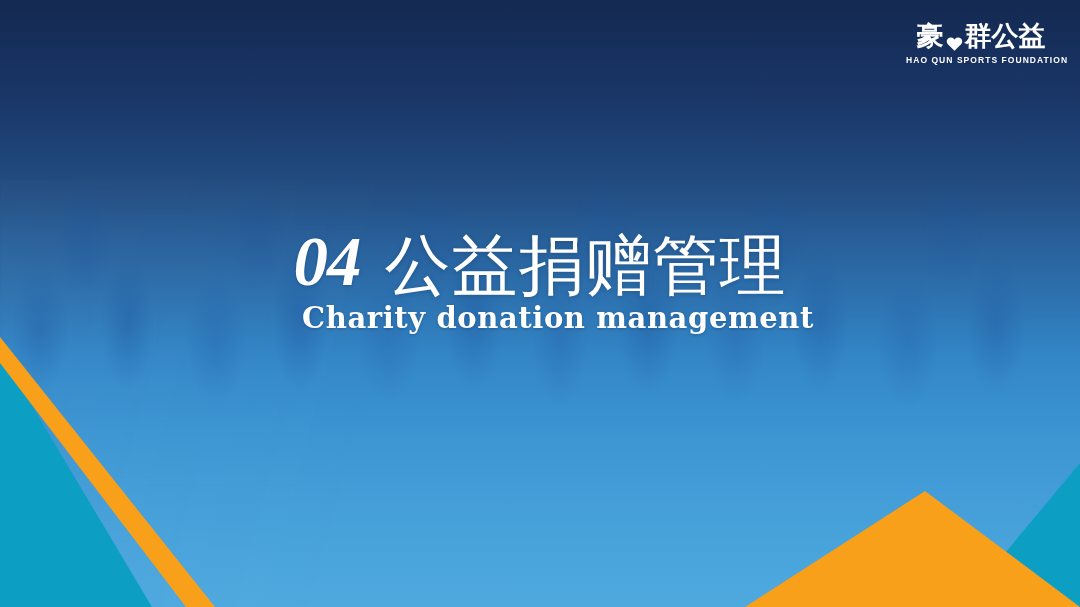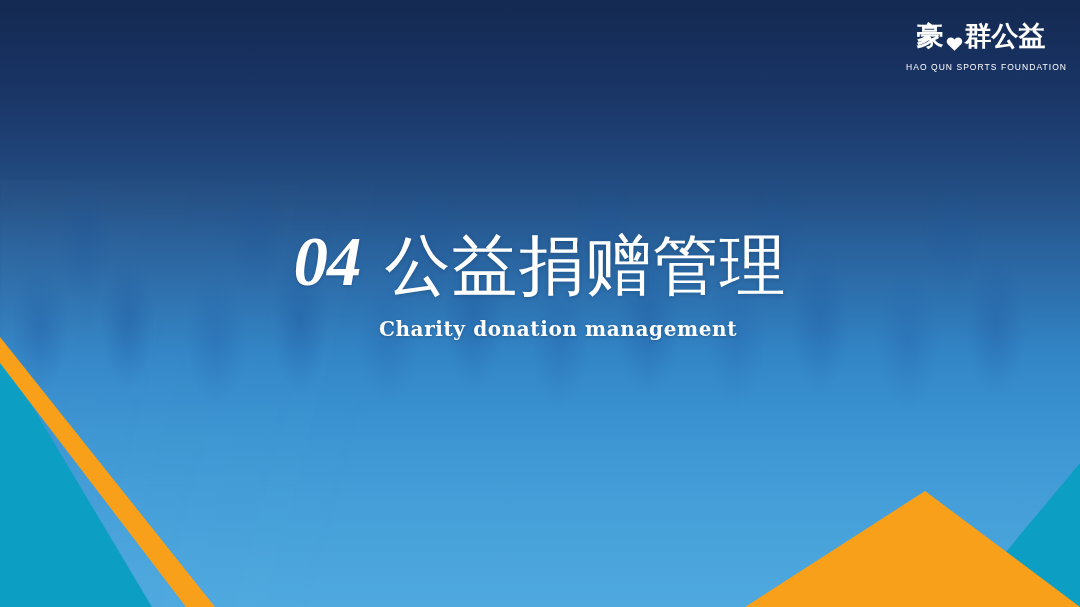--- a/index.html
+++ b/index.html
@@ -120,24 +120,24 @@
   }
   .logo-heart {
     display: inline-block;
     width: 17px;
     height: 17px;
     position: relative;
     margin: 0 1px;
     transform: translateY(2px);
   }
   .logo-tag {
-    margin-top: 13px;
+    margin-top: 6px;
     color: #ffffff;
     font-size: 8.5px;
-    font-weight: 400;
+    font-weight: 700;
     letter-spacing: 1.05px;
     white-space: nowrap;
     font-family: "Liberation Sans", sans-serif;
   }
 
   
   .title-block {
     position: absolute;
     left: 0;
     right: 0;
@@ -166,24 +166,23 @@
   .title-main {
     font-family: "DejaVu Serif", "Liberation Serif", serif;
     font-weight: 400;
     font-size: 66px;
     line-height: 1.04;
     color: #ffffff;
     letter-spacing: 1px;
     text-shadow: 0 1px 4px rgba(12,38,72,.28);
   }
   .title-sub {
-    margin-top: 16px;
     font-family: "DejaVu Serif", "Liberation Serif", serif;
     font-weight: 700;
-    font-size: 20px;
+    font-size: 29px;
     letter-spacing: .6px;
     color: #ffffff;
     text-shadow: 0 1px 3px rgba(12,38,72,.30);
     transform: translateX(18px);
   }
 </style>
 </head>
 <body>
 
 <div id="slide">

